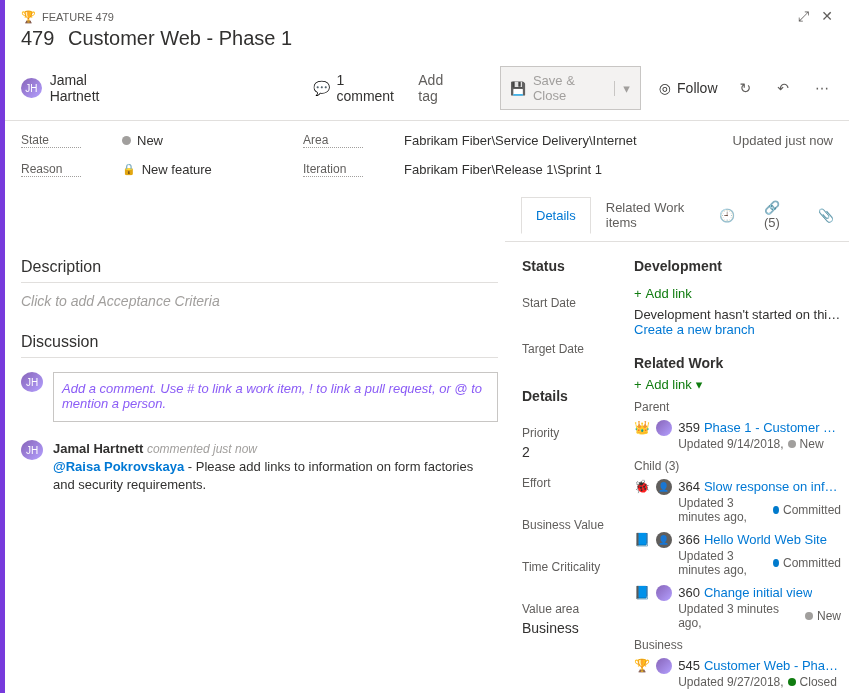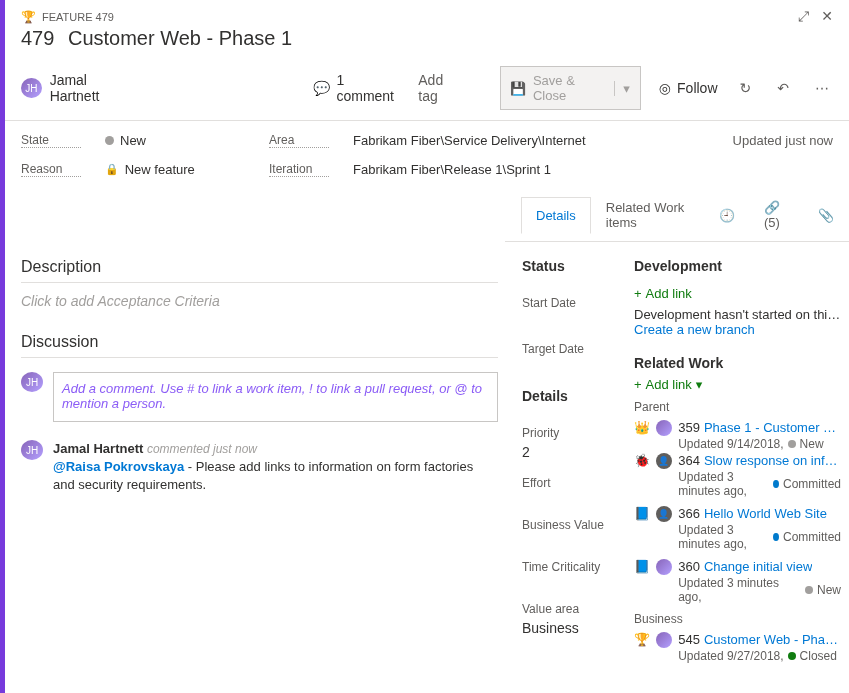--- a/index.html
+++ b/index.html
@@ -18,21 +18,21 @@
 .assignee { display: flex; align-items: center; gap: 8px; }
 .avatar { width: 22px; height: 20px; border-radius: 50%; background: linear-gradient(135deg,#8764b8,#b4a0ff); display: inline-flex; align-items: center; justify-content: center; color: #fff; font-size: 10px; }
 .comment-link { display: flex; align-items: center; gap: 6px; color: #323130; cursor: pointer; margin-left: 160px; }
 .comment-icon { color: #0078d4; }
 .add-tag { color: #605e5c; cursor: pointer; }
 .spacer { flex: 1; }
 .dropdown-btn { display: flex; align-items: center; gap: 6px; padding: 6px 10px; border: 1px solid #c8c6c4; background: #f3f2f1; color: #a19f9d; cursor: not-allowed; font-size: 13px; }
 .dropdown-btn .caret { border-left: 1px solid #c8c6c4; padding-left: 8px; margin-left: 4px; }
 .follow-btn { display: flex; align-items: center; gap: 6px; cursor: pointer; }
 .icon-btn { cursor: pointer; color: #605e5c; padding: 4px; }
-.meta-row { padding: 12px 16px; display: flex; gap: 24px; font-size: 13px; position: relative; }
+.meta-row { padding: 12px 16px; display: flex; gap: 41px; font-size: 13px; position: relative; }
 .meta-col { display: flex; flex-direction: column; gap: 14px; }
 .meta-label { font-size: 12px; color: #605e5c; border-bottom: 1px dotted #a19f9d; display: inline-block; }
 .meta-val { display: flex; align-items: center; gap: 6px; }
 .state-dot { width: 9px; height: 9px; border-radius: 50%; background: #a19f9d; display: inline-block; }
 .lock-icon { color: #a19f9d; font-size: 11px; }
 .updated { position: absolute; right: 16px; top: 12px; font-size: 13px; color: #605e5c; }
 .tabs { display: flex; border-bottom: 1px solid #e1dfdd; padding: 0 0 0 16px; margin-left: 500px; align-items: center; font-size: 13px; }
 .tab { padding: 10px 14px; cursor: pointer; color: #605e5c; border: 1px solid transparent; }
 .tab.active { color: #0078d4; border: 1px solid #e1dfdd; border-bottom: 1px solid #fff; margin-bottom: -1px; background: #fff; }
 .tab-icon { padding: 10px 14px; cursor: pointer; color: #605e5c; }
@@ -219,20 +219,21 @@
                 <span class="wtitle">Phase 1 - Customer acce…</span>
               </div>
             <div class="meta">
                 <span>Updated 9/14/2018,</span>
                 <span class="state-sm state-new"></span>
                 <span>New</span>
               </div>
           </div>
         </div>
 
+        <div class="rel-sub">Child (3)</div>
         <div class="rel-item">
           <span class="type-ic bug">🐞</span>
           <span class="mini-circle">👤</span>
           <div class="body">
             <div class="title-line">
                 <span class="wid">364</span> 
                 <span class="wtitle">Slow response on inform…</span>
               </div>
             <div class="meta">
                 <span>Updated 3 minutes ago,</span>

